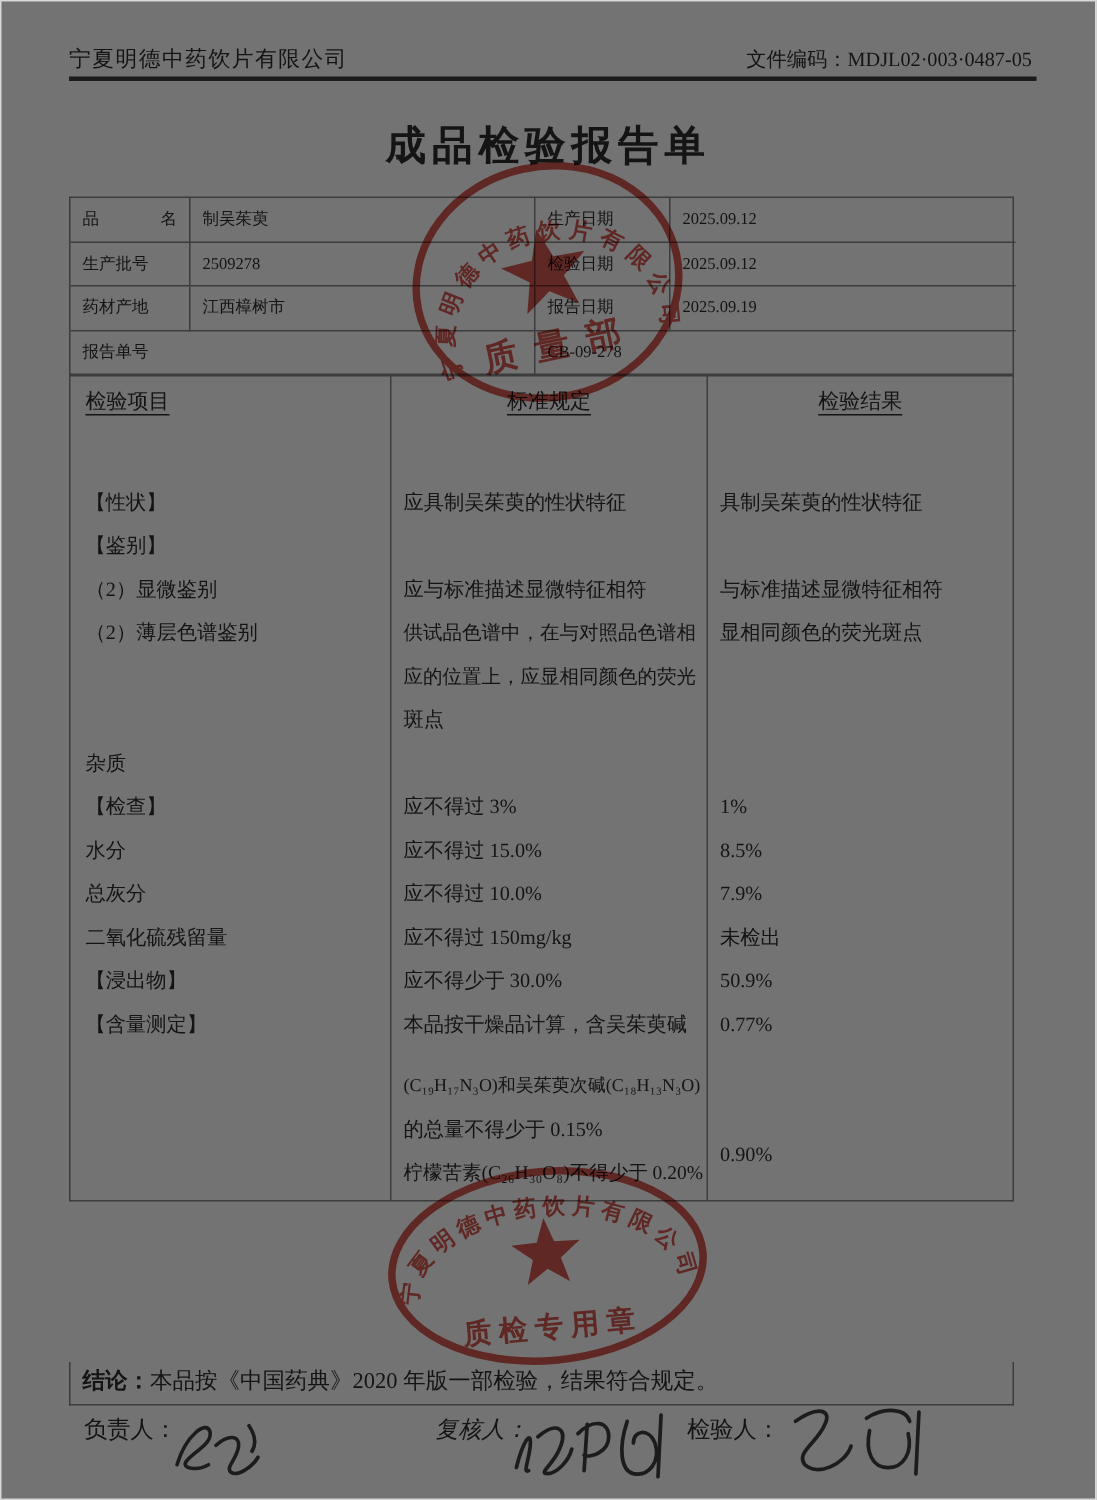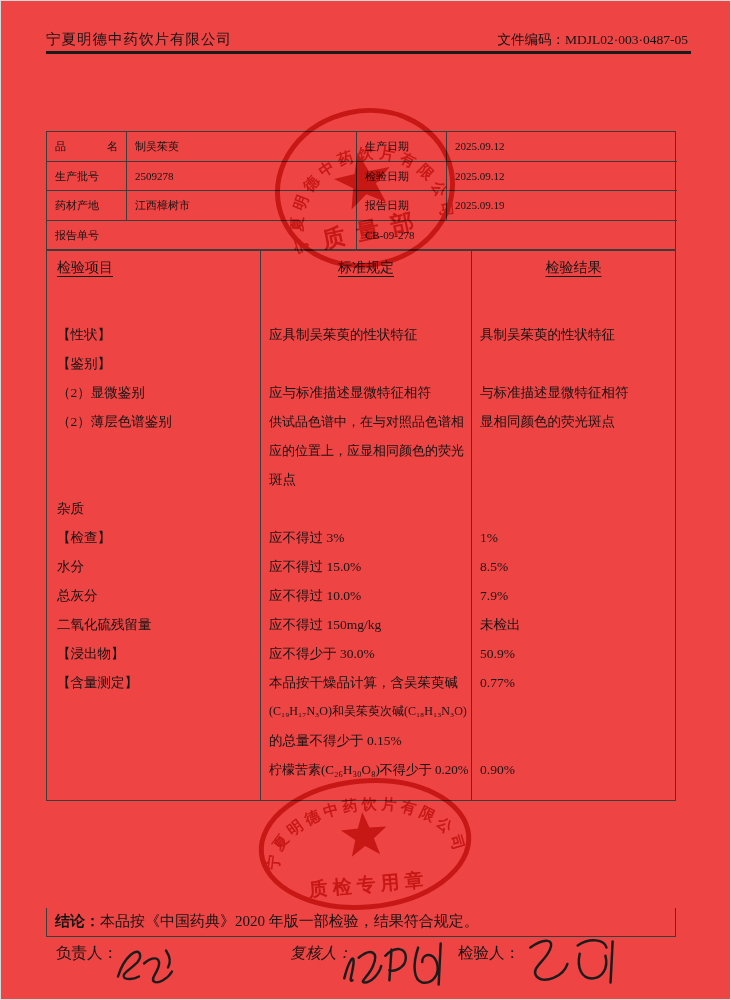--- a/index.html
+++ b/index.html
@@ -1,17 +1,17 @@
 <!DOCTYPE html>
 <html><head>
 <meta charset="utf-8">
 <style>
   html,body{margin:0;padding:0;background:#ffffff;}
   .page{
-    position:relative;width:731px;height:1000px;background:#ef4444;
+    position:relative;width:731px;height:1000px;background:#737373;
     font-family:"Liberation Serif","DejaVu Serif",serif;color:#141414;
     overflow:hidden;border:1px solid #d8d8d8;box-sizing:border-box;
   }
   
   .hdr-company{position:absolute;left:45px;top:29px;font-size:14.5px;letter-spacing:1px;}
   .hdr-code{position:absolute;right:42px;top:30px;font-size:13.5px;}
   .hdr-rule{position:absolute;left:45px;top:50px;width:645px;height:2.5px;background:#1b1b1b;}
   
   .title{position:absolute;left:0;top:78px;width:100%;text-align:center;
          font-size:27px;font-weight:bold;letter-spacing:4px;}
@@ -61,20 +61,21 @@
 </style>
 </head>
 <body>
 
 <div class="page">
 
   <div class="hdr-company">宁夏明德中药饮片有限公司</div>
   <div class="hdr-code"><span>文件编码：</span><span>MDJL02·003·0487-05</span></div>
   <div class="hdr-rule"></div>
 
+  <div class="title">成品检验报告单</div>
 
   <div class="info-table">
     <div class="cell justify-label">品名</div>
     <div class="cell">制吴茱萸</div>
     <div class="cell">生产日期</div>
     <div class="cell last-col">2025.09.12</div>
 
     <div class="cell">生产批号</div>
     <div class="cell">2509278</div>
     <div class="cell">检验日期</div>
@@ -124,21 +125,21 @@
           <div style="font-size: 13px;">供试品色谱中，在与对照品色谱相</div>
           <div style="font-size: 13px;">应的位置上，应显相同颜色的荧光</div>
           <div>斑点</div>
           <div></div>
           <div>应不得过 3%</div>
           <div>应不得过 15.0%</div>
           <div>应不得过 10.0%</div>
           <div>应不得过 150mg/kg</div>
           <div>应不得少于 30.0%</div>
           <div>本品按干燥品计算，含吴茱萸碱</div>
-          <div style="font-size: 12px;">(C₁₉H₁₇N₃O)和吴茱萸次碱(C₁₈H₁₃N₃O)</div>
+          <div style="font-size: 12px; margin-top: 12px;">(C₁₉H₁₇N₃O)和吴茱萸次碱(C₁₈H₁₃N₃O)</div>
           <div>的总量不得少于 0.15%</div>
           <div style="font-size: 13px;">柠檬苦素(C₂₆H₃₀O₈)不得少于 0.20%</div>
         </div>
     </div>
     <div class="mt-col mt-col-res">
       <div class="mt-head">
           <span class="u">检验结果</span>
         </div>
       <div class="mt-lines">
           <div>具制吴茱萸的性状特征</div>

